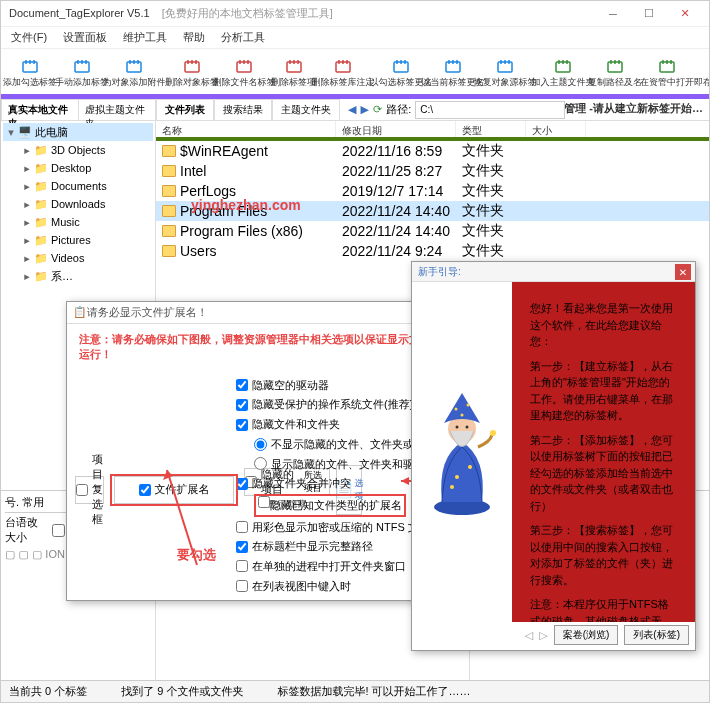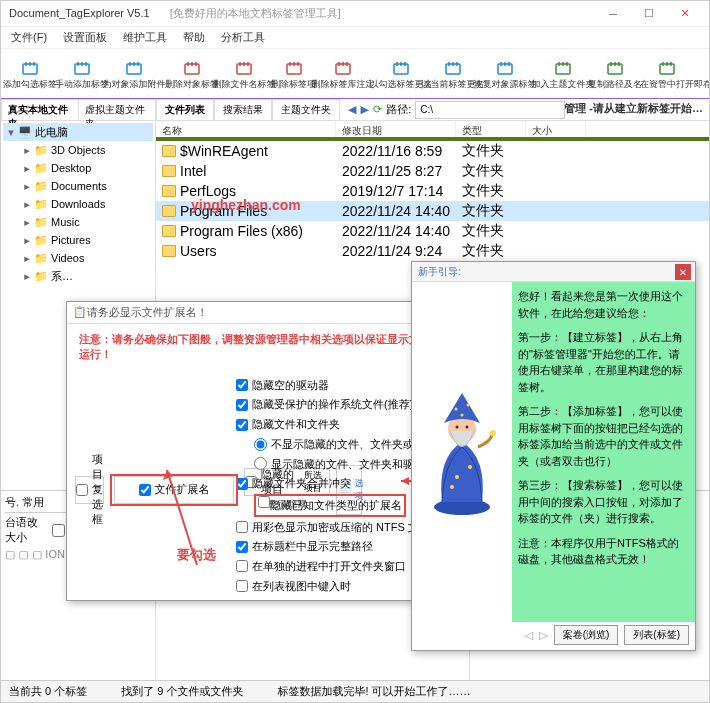--- a/index.html
+++ b/index.html
@@ -1,24 +1,24 @@
 <!DOCTYPE html>
 <html><head>
 <meta charset="utf-8">
 <style>
 *{margin:0;padding:0;box-sizing:border-box;font-family:"Microsoft YaHei",sans-serif;font-size:11px}
 body{background:#fff;width:710px;height:703px;overflow:hidden;position:relative;border:1px solid #ccc}
 .titlebar{height:26px;display:flex;align-items:center;padding:0 8px;background:#fff;border-bottom:1px solid #eee}
 .titlebar .title{flex:1;color:#333}
-.titlebar .title .sub{color:#999;margin-left:20px}
+.titlebar .title .sub{color:#999;margin-left:12px}
 .winbtns{display:flex;gap:4px}
 .winbtn{width:32px;height:22px;display:flex;align-items:center;justify-content:center;color:#666;cursor:pointer}
 .menubar{height:22px;display:flex;align-items:center;padding:0 6px;gap:8px;border-bottom:1px solid #eee}
 .menubar span{color:#333;cursor:pointer;padding:2px 4px}
-.toolbar{height:50px;display:flex;align-items:center;gap:2px;padding:2px 4px;border-bottom:1px solid #8b5cf6;overflow:hidden}
+.toolbar{height:50px;display:flex;align-items:center;gap:2px;padding:2px 4px;border-bottom:5px solid #8b5cf6;overflow:hidden}
 .tbtn{display:flex;flex-direction:column;align-items:center;justify-content:center;width:50px;height:46px;cursor:pointer;border-radius:2px}
 .tbtn .ic{width:20px;height:20px;display:flex;align-items:center;justify-content:center}
 .tbtn .lbl{font-size:9px;color:#333;margin-top:1px;text-align:center;line-height:1;white-space:nowrap}
 .sep{width:1px;height:40px;background:#ddd;margin:0 2px}
 .tagmgr{position:absolute;right:6px;top:100px;font-size:11px;color:#333;font-weight:bold}
 .maincols{display:flex;height:560px}
 .leftpane{width:155px;border-right:1px solid #ddd;display:flex;flex-direction:column}
 .tabs{display:flex;border-bottom:1px solid #ddd;height:22px}
 .tab{padding:3px 6px;border:1px solid #ddd;border-bottom:none;background:#fff;margin-right:-1px;cursor:pointer;font-size:10px}
 .tab.active{background:#fff;font-weight:bold}
@@ -65,21 +65,21 @@
 .hlbox{border:2px solid #e84545;padding:0 2px;display:inline-flex}
 .anno{position:absolute;color:#e84545;font-size:13px;font-weight:bold}
 .arrow{position:absolute;pointer-events:none}
 .dlg .foot{position:absolute;bottom:6px;right:10px;display:flex;align-items:center;gap:8px}
 
 .guide{position:absolute;left:410px;top:260px;width:285px;height:390px;background:#fff;border:1px solid #999;box-shadow:2px 2px 8px rgba(0,0,0,.3);z-index:30}
 .guide .gtitle{height:20px;background:#f5f5f5;display:flex;align-items:center;padding:0 6px;font-size:10px;border-bottom:1px solid #ddd;color:#3a6fc0}
 .guide .gclose{position:absolute;right:4px;top:2px;width:16px;height:16px;background:#d14545;color:#fff;display:flex;align-items:center;justify-content:center;cursor:pointer;font-size:10px}
 .guide .gbody{display:flex;height:340px}
 .guide .wiz{width:100px;display:flex;align-items:center;justify-content:center}
-.guide .txt{flex:1;background:#86efac;padding:6px;font-size:10px;line-height:1.5;overflow:auto}
+.guide .txt{flex:1;background:#b91c1c;padding:18px;font-size:10px;line-height:1.5;overflow:auto}
 .guide .txt p{margin-bottom:8px}
 .guide .gfoot{height:26px;display:flex;align-items:center;justify-content:flex-end;gap:6px;padding:0 6px}
 .guide .gfoot button{padding:2px 8px;border:1px solid #999;background:#f5f5f5;cursor:pointer;font-size:10px}
 
 .botpanel{position:absolute;bottom:22px;left:0;right:0;height:190px;border-top:1px solid #ccc;display:flex;background:#fff}
 .botleft{width:155px;border-right:1px solid #ddd;padding:4px;font-size:10px}
 .botleft .r{display:flex;align-items:center;gap:4px;margin:2px 0}
 .botmid{flex:1;padding:4px}
 .botright{width:240px;border-left:1px solid #ddd;padding:4px;font-size:10px}
 .botright input[type=text]{width:100px;border:1px solid #ccc;height:18px;padding:0 3px}

